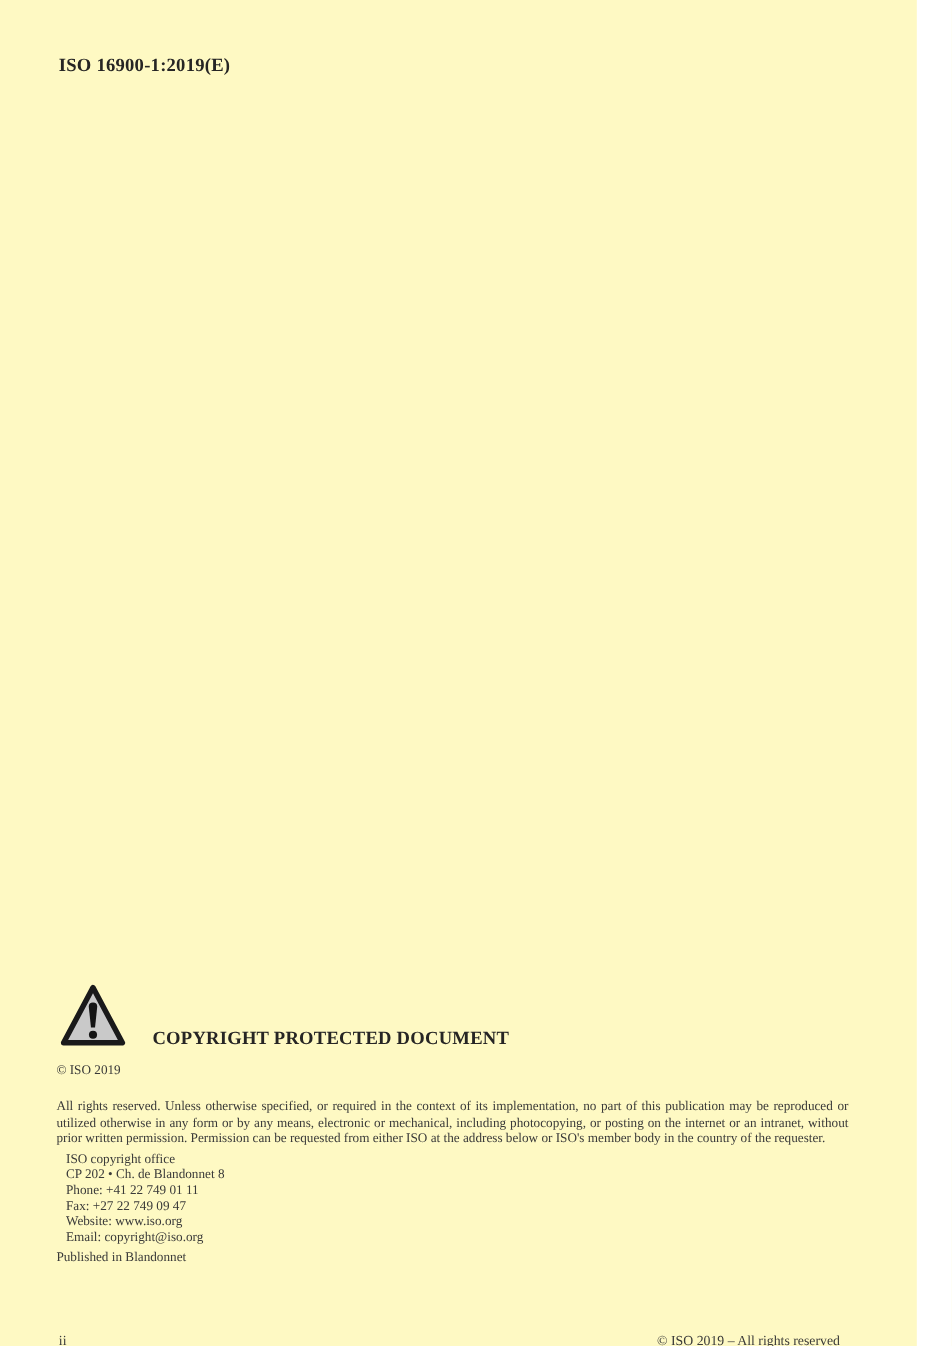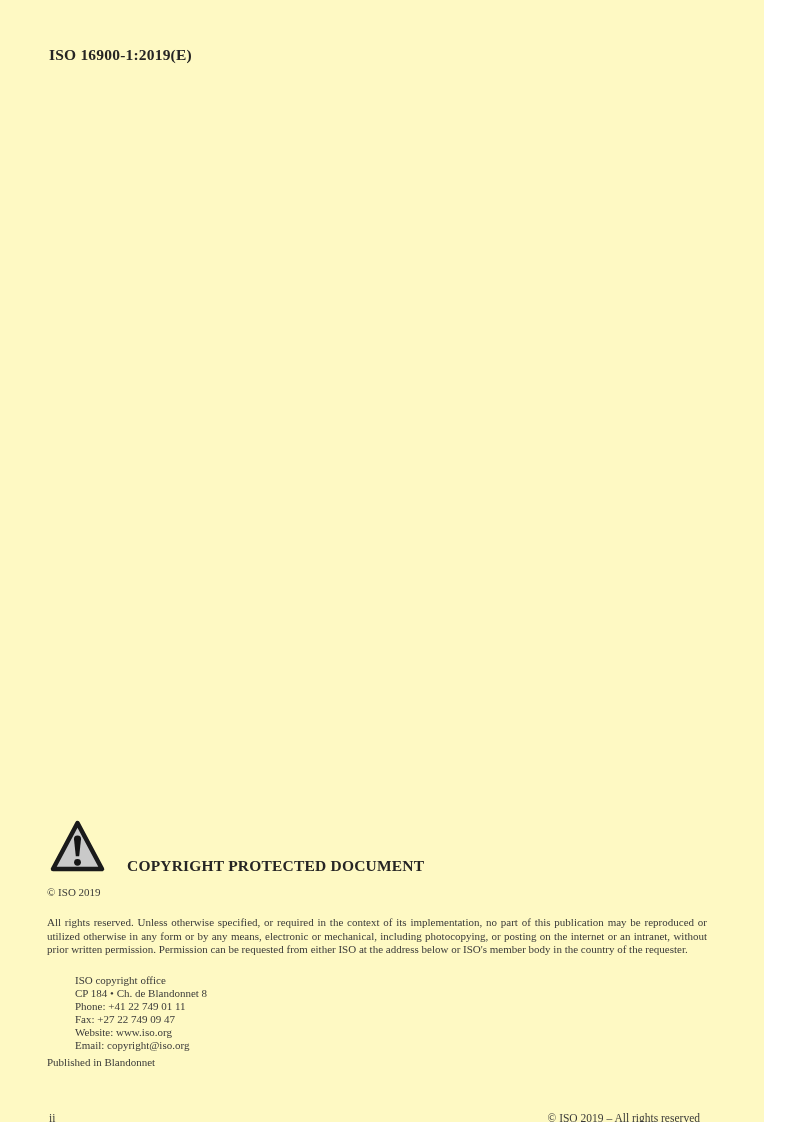--- a/index.html
+++ b/index.html
@@ -53,26 +53,26 @@
   }
   .copyright-line {
     font-size: 11px;
     line-height: 13.4px;
     margin-bottom: 17px;
   }
   .copyright-body {
     font-size: 11px;
     line-height: 13.4px;
     text-align: justify;
-    margin-bottom: 17px;
+    margin-bottom: 3px;
   }
   .address-block {
     font-size: 11px;
     line-height: 13px;
-    margin-left: 28px;
+    margin-left: 8px;
   }
   .address-line {
     white-space: nowrap;
   }
   .published-line {
     font-size: 11px;
     line-height: 13px;
     margin-top: 4px;
   }
   .page-footer {
@@ -110,21 +110,21 @@
       </span>
       <span class="copyright-heading">COPYRIGHT PROTECTED DOCUMENT</span>
     </div>
 
     <div class="copyright-line">©  ISO 2019</div>
 
     <div class="copyright-body">All rights reserved. Unless otherwise specified, or required in the context of its implementation, no part of this publication may be reproduced or utilized otherwise in any form or by any means, electronic or mechanical, including photocopying, or posting on the internet or an intranet, without prior written permission. Permission can be requested from either ISO at the address below or ISO's member body in the country of the requester.</div>
 
     <div class="address-block">
       <div class="address-line">ISO copyright office</div>
-      <div class="address-line">CP 184 • Ch. de Blandonnet 8</div>
+      <div class="address-line">CP 202 • Ch. de Blandonnet 8</div>
       <div class="address-line">Phone: +41 22 749 01 11</div>
       <div class="address-line">Fax: +27 22 749 09 47</div>
       <div class="address-line">Website: www.iso.org</div>
       <div class="address-line">Email: copyright@iso.org</div>
     </div>
 
     <div class="published-line">Published in Blandonnet</div>
 
   </div>
 

